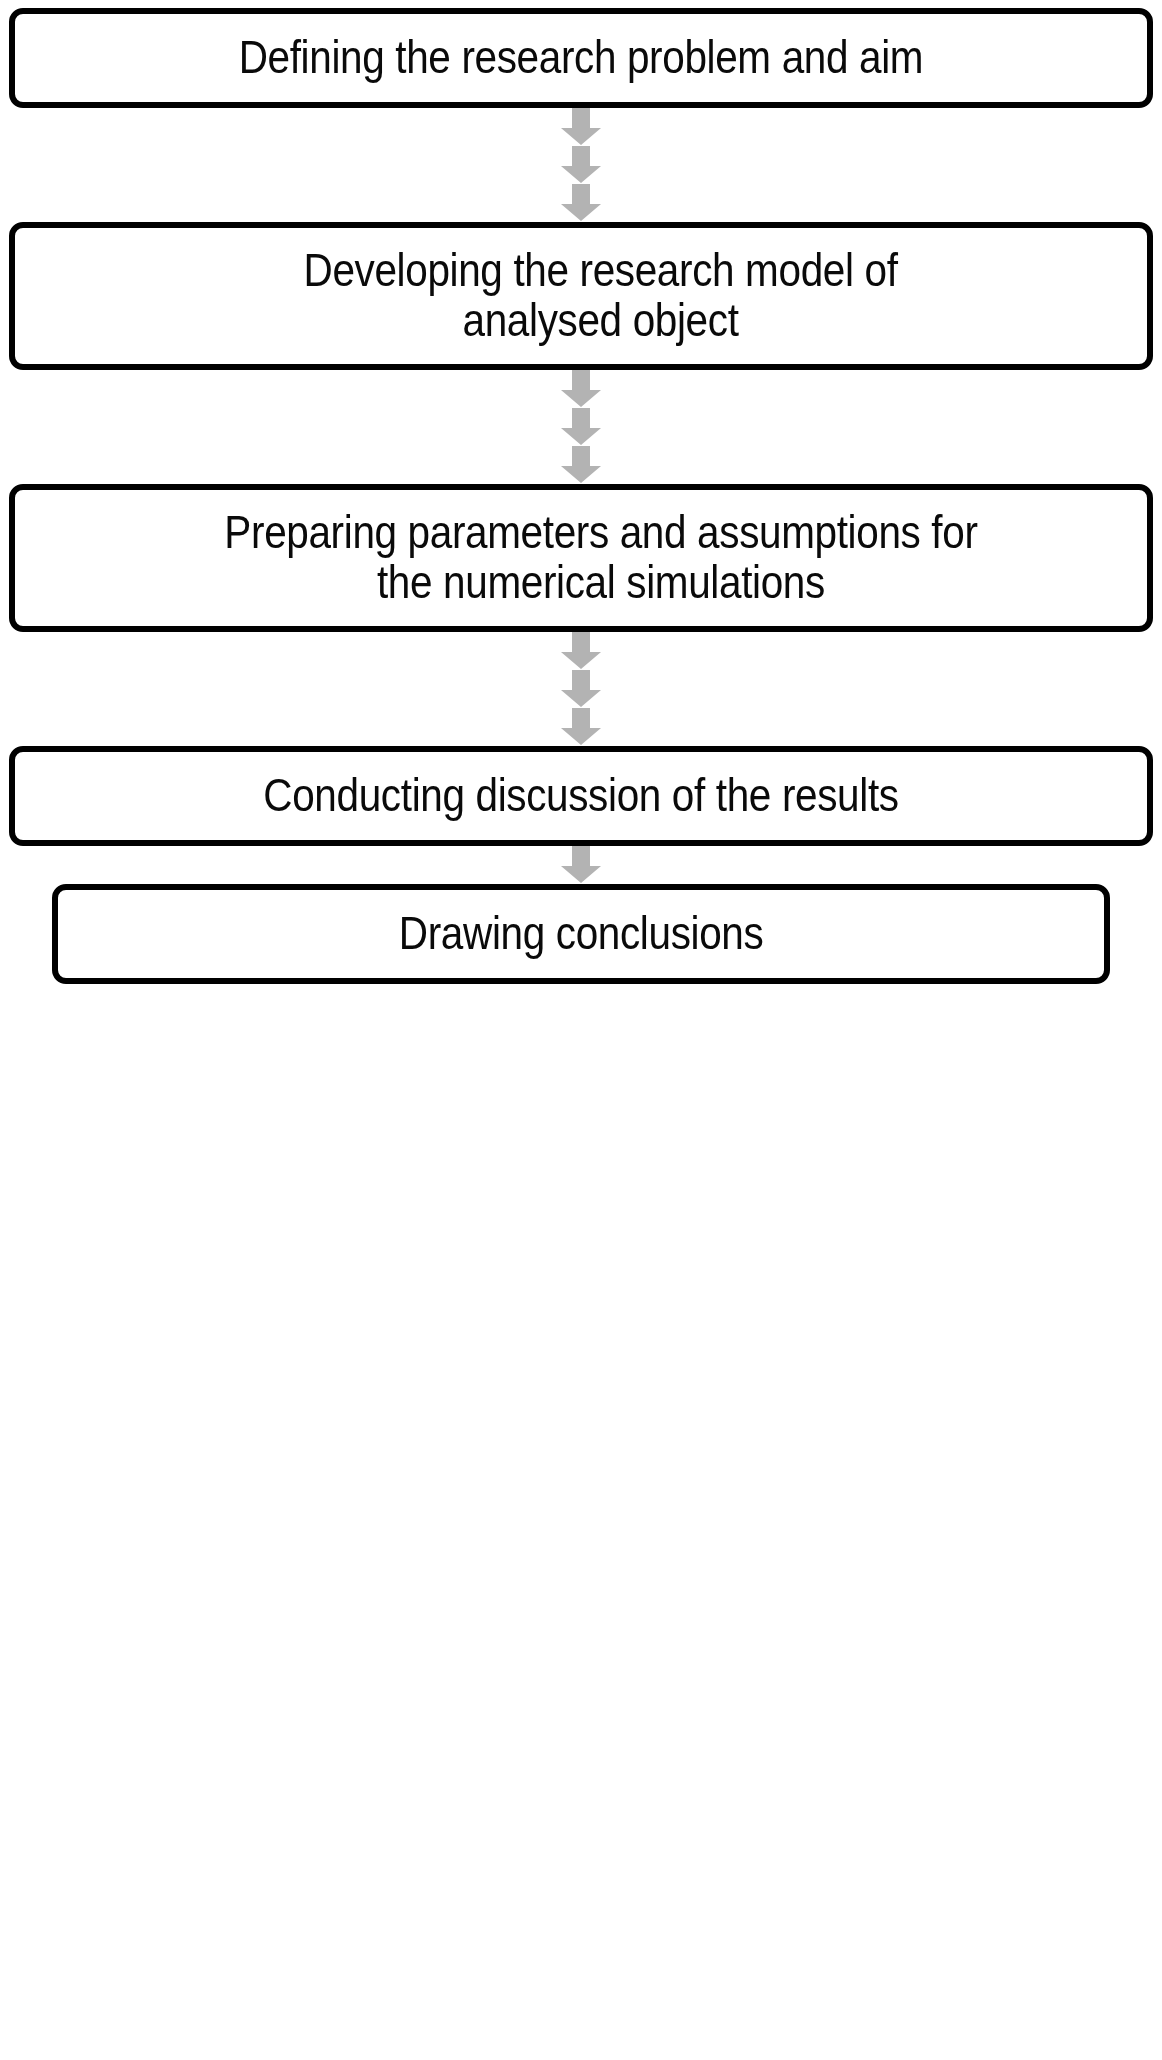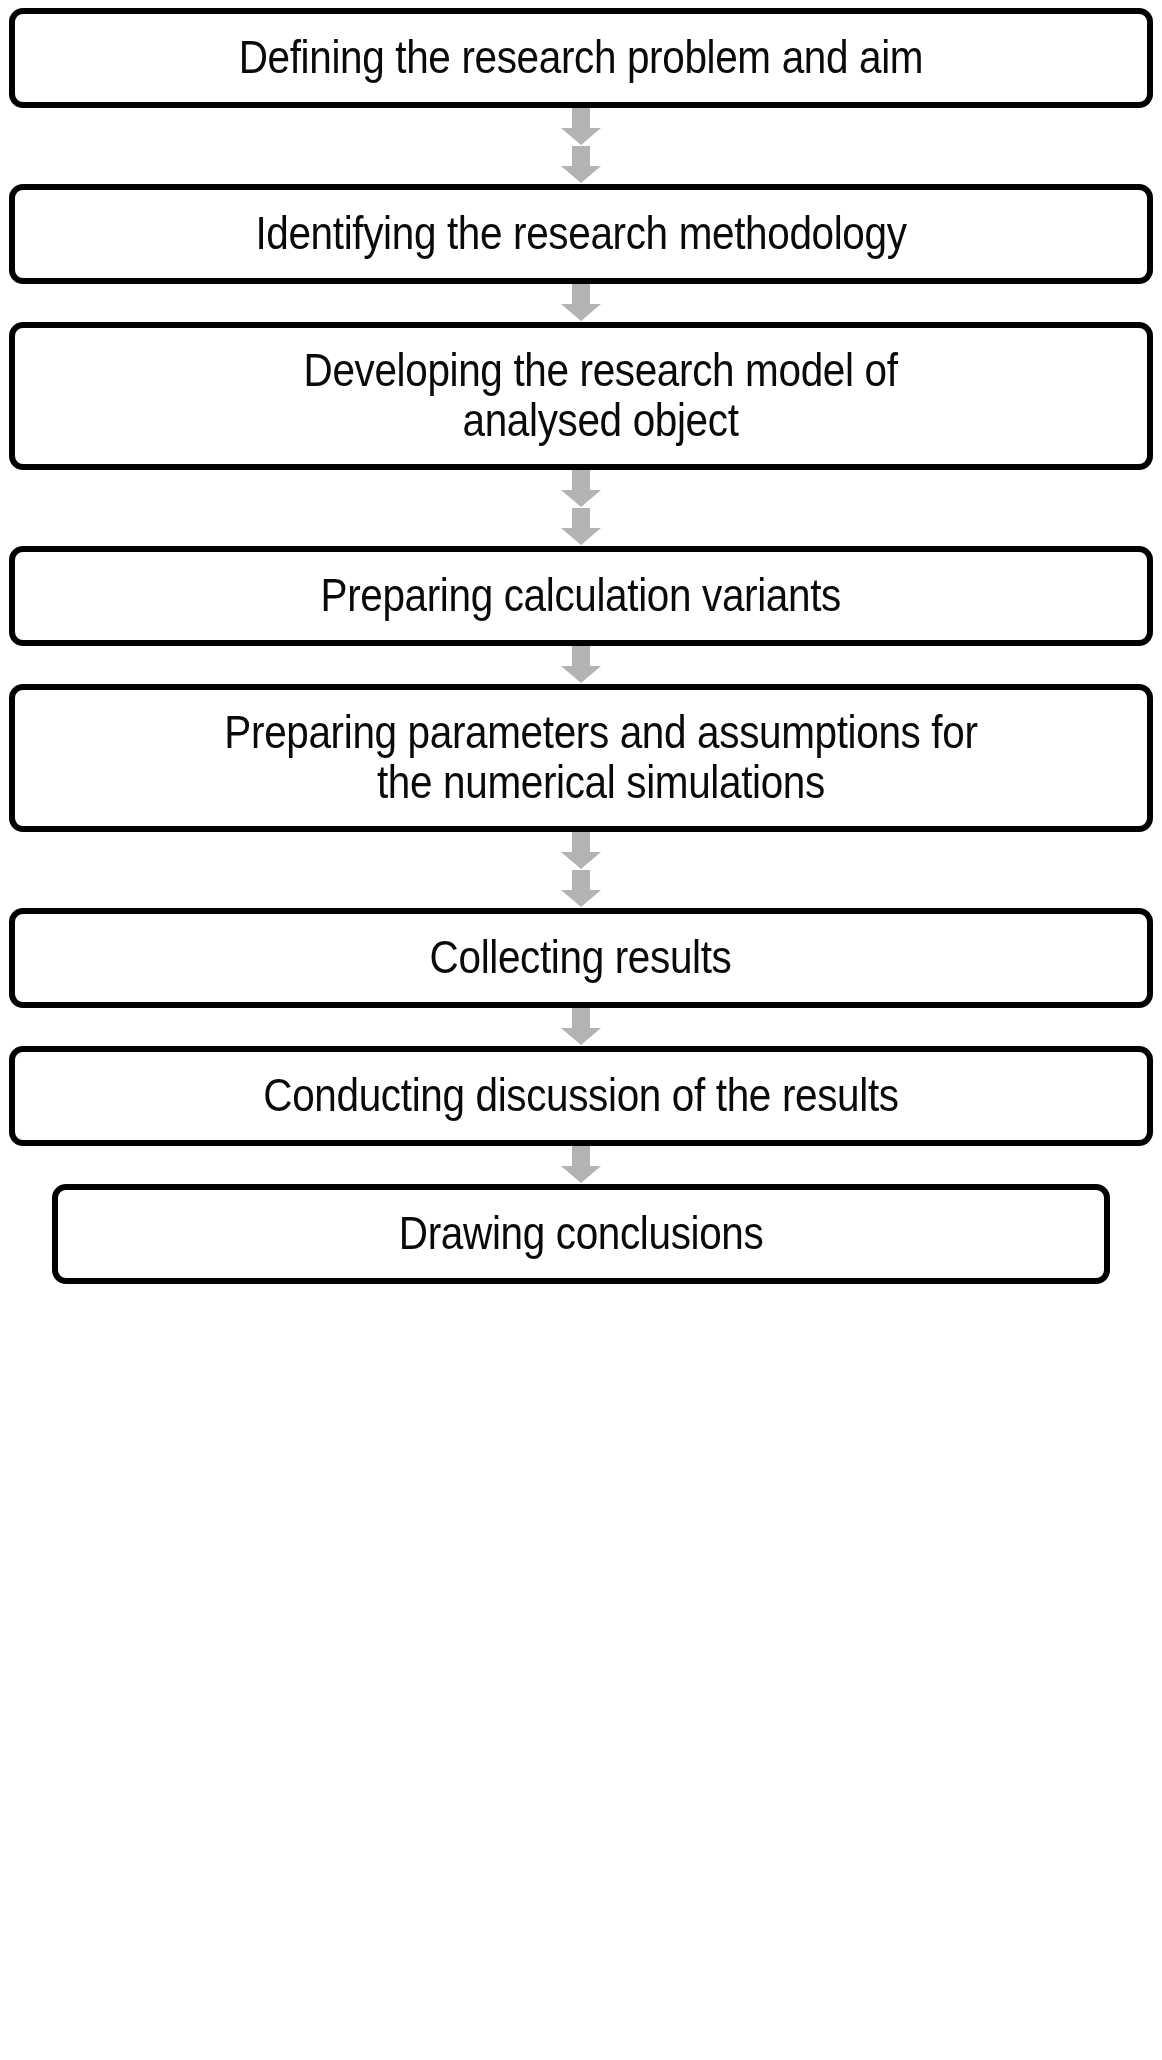--- a/index.html
+++ b/index.html
@@ -80,23 +80,20 @@
     </svg>
   </span>
 
 
   <span class="arrow">
     <svg width="44" height="38" viewBox="0 0 44 38" aria-hidden="true">
       <polygon points="13,0 31,0 31,20 42,20 22,37 2,20 13,20" fill="#b3b3b3"></polygon>
     </svg>
   </span>
 
-  <div class="step-box h1">
-    <span class="step-label">Identifying the research methodology</span>
-  </div>
 
   <span class="arrow">
     <svg width="44" height="38" viewBox="0 0 44 38" aria-hidden="true">
       <polygon points="13,0 31,0 31,20 42,20 22,37 2,20 13,20" fill="#b3b3b3"></polygon>
     </svg>
   </span>
 
   <div class="step-box h2">
     <span class="step-label">Developing the research model of
 analysed object</span>
@@ -108,23 +105,20 @@
     </svg>
   </span>
 
 
   <span class="arrow">
     <svg width="44" height="38" viewBox="0 0 44 38" aria-hidden="true">
       <polygon points="13,0 31,0 31,20 42,20 22,37 2,20 13,20" fill="#b3b3b3"></polygon>
     </svg>
   </span>
 
-  <div class="step-box h1">
-    <span class="step-label">Preparing calculation variants</span>
-  </div>
 
   <span class="arrow">
     <svg width="44" height="38" viewBox="0 0 44 38" aria-hidden="true">
       <polygon points="13,0 31,0 31,20 42,20 22,37 2,20 13,20" fill="#b3b3b3"></polygon>
     </svg>
   </span>
 
   <div class="step-box h2">
     <span class="step-label">Preparing parameters and assumptions for
 the numerical simulations</span>
@@ -136,23 +130,20 @@
     </svg>
   </span>
 
 
   <span class="arrow">
     <svg width="44" height="38" viewBox="0 0 44 38" aria-hidden="true">
       <polygon points="13,0 31,0 31,20 42,20 22,37 2,20 13,20" fill="#b3b3b3"></polygon>
     </svg>
   </span>
 
-  <div class="step-box h1">
-    <span class="step-label">Collecting results</span>
-  </div>
 
   <span class="arrow">
     <svg width="44" height="38" viewBox="0 0 44 38" aria-hidden="true">
       <polygon points="13,0 31,0 31,20 42,20 22,37 2,20 13,20" fill="#b3b3b3"></polygon>
     </svg>
   </span>
 
   <div class="step-box h1">
     <span class="step-label">Conducting discussion of the results</span>
   </div>

